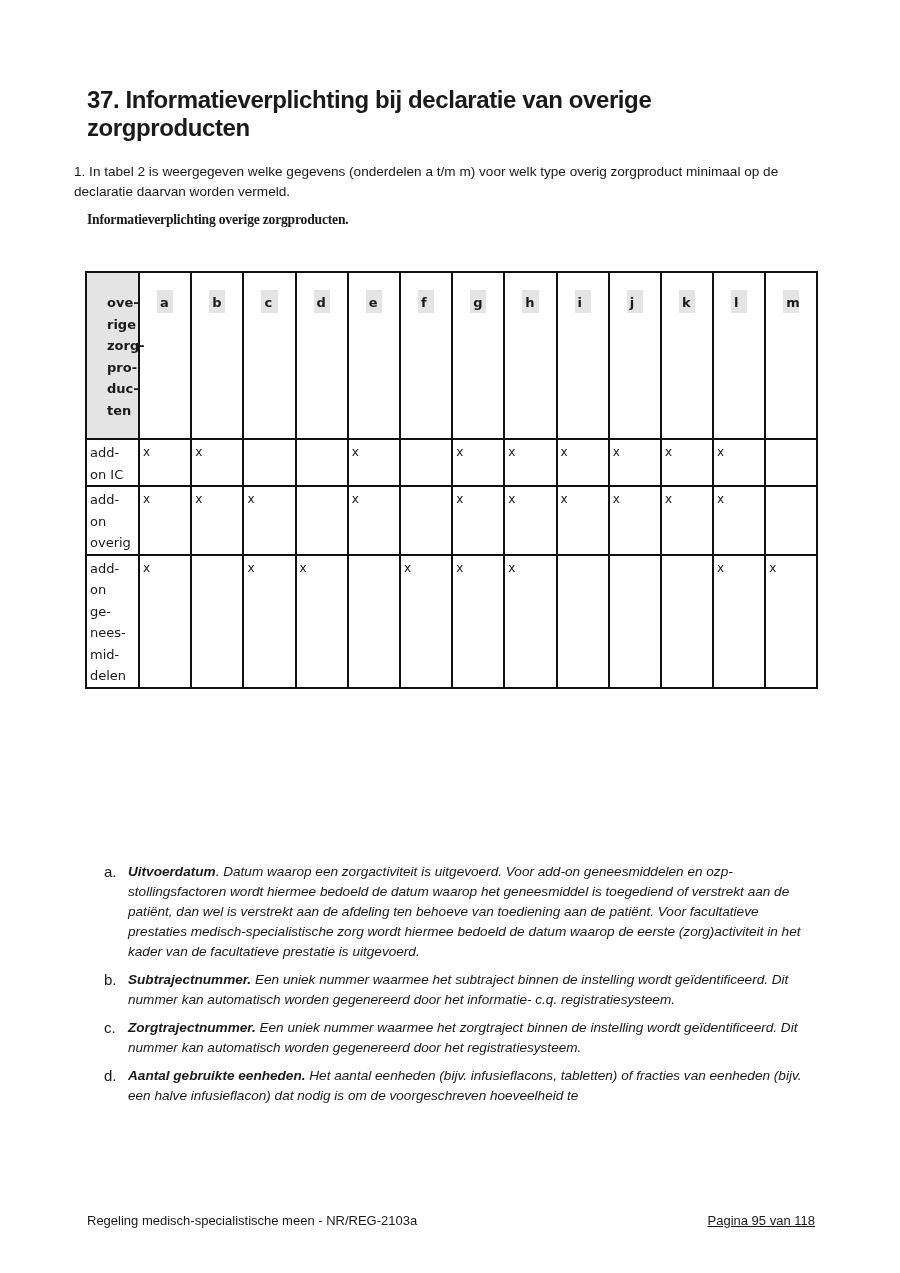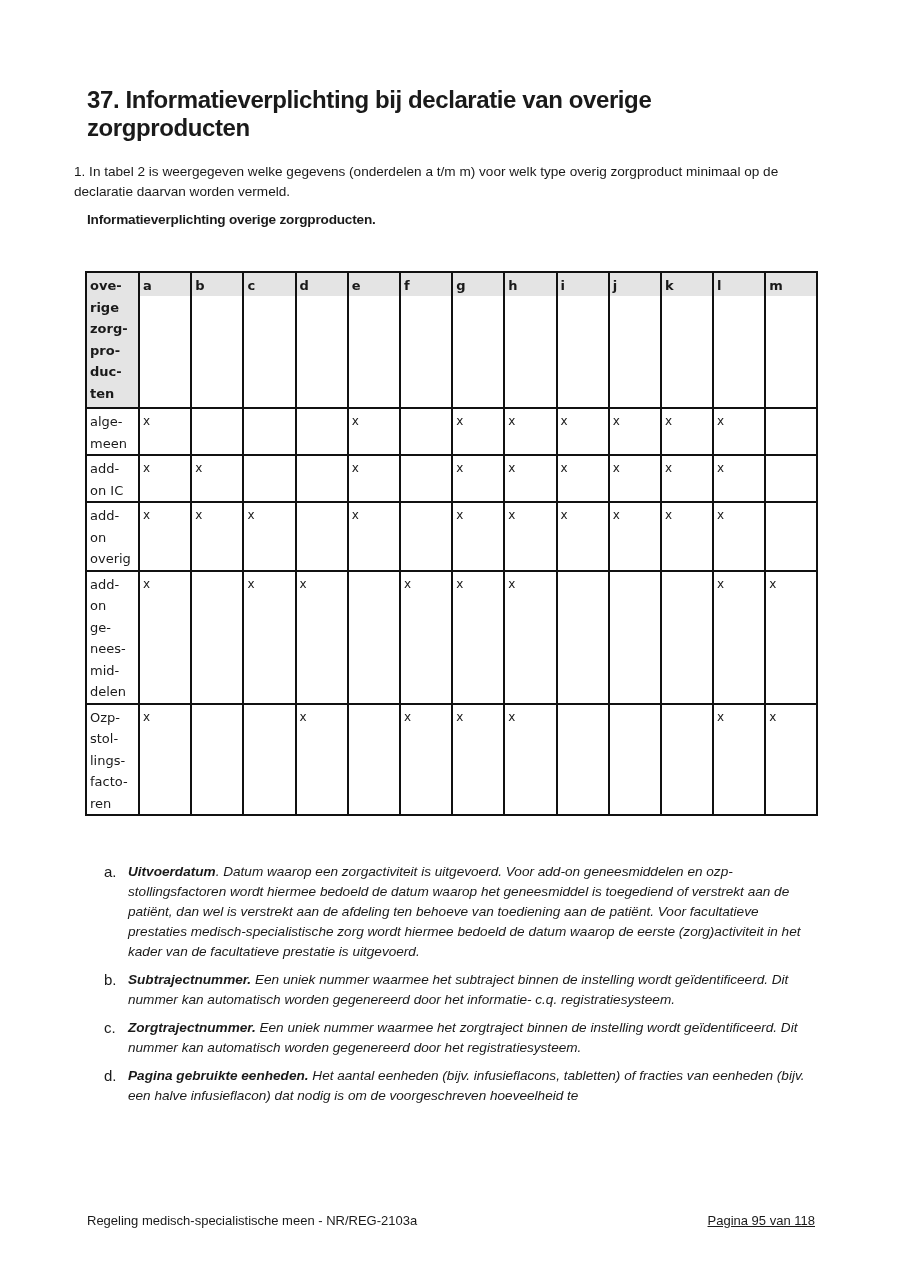--- a/index.html
+++ b/index.html
@@ -10,34 +10,34 @@
   .page-title {
     position: absolute; left: 87px; top: 86px; width: 720px;
     font-size: 24px; font-weight: bold; line-height: 28px; letter-spacing: -0.4px;
   }
   .intro {
     position: absolute; left: 74px; top: 162px; width: 720px;
     font-size: 13.6px; line-height: 20px;
   }
   .table-caption {
     position: absolute; left: 87px; top: 210px;
-    font-size: 13.6px; font-weight: bold; line-height: 20px; letter-spacing: -0.2px;
+    font-size: 13.6px; font-weight: bold; line-height: 20px; letter-spacing: -0.2px; font-family: Liberation Serif, serif;
   }
   table.grid {
     position: absolute; left: 85px; top: 271px;
     border-collapse: collapse; table-layout: fixed; width: 731px;
     font-family: "DejaVu Sans", sans-serif; font-size: 13px;
   }
   table.grid td, table.grid th {
     border: 2px solid #111; vertical-align: top; padding: 2px 2px 0 3px;
     text-align: left; line-height: 21.5px; font-weight: normal;
   }
   table.grid col.c0 { width: 53px; }
   table.grid col.cx { width: 52.2px; }
-  table.grid thead th { font-weight: bold; padding: 0; }
+  table.grid thead th { font-weight: bold; padding: 17px; }
   table.grid thead th .hbar {
     background: #e4e4e4; padding: 2px 2px 0 3px; height: 21px; display: block;
   }
   table.grid thead th.rowhead .hbar { height: auto; }
   table.grid thead th.rowhead { background: #e4e4e4; }
   table.grid thead tr { height: 136px; }
   table.grid tbody td.rowlabel { white-space: pre-line; }
   table.grid tbody td.mark { font-size: 12px; }
   .legend {
     position: absolute; left: 104px; top: 862px; width: 710px;
@@ -124,37 +124,20 @@
       <th>
           <span class="hbar">l</span>
         </th>
       <th>
           <span class="hbar">m</span>
         </th>
     </tr>
   </thead>
   <tbody id="table-body">
       <tr>
-        <td class="rowlabel">alge-
-meen</td>
-        <td class="mark">x</td>
-        <td class="mark"></td>
-        <td class="mark"></td>
-        <td class="mark"></td>
-        <td class="mark">x</td>
-        <td class="mark"></td>
-        <td class="mark">x</td>
-        <td class="mark">x</td>
-        <td class="mark">x</td>
-        <td class="mark">x</td>
-        <td class="mark">x</td>
-        <td class="mark">x</td>
-        <td class="mark"></td>
-      </tr>
-      <tr>
         <td class="rowlabel">add-
 on IC</td>
         <td class="mark">x</td>
         <td class="mark">x</td>
         <td class="mark"></td>
         <td class="mark"></td>
         <td class="mark">x</td>
         <td class="mark"></td>
         <td class="mark">x</td>
         <td class="mark">x</td>
@@ -196,56 +179,36 @@
         <td class="mark"></td>
         <td class="mark">x</td>
         <td class="mark">x</td>
         <td class="mark">x</td>
         <td class="mark"></td>
         <td class="mark"></td>
         <td class="mark"></td>
         <td class="mark">x</td>
         <td class="mark">x</td>
       </tr>
-      <tr>
-        <td class="rowlabel">Ozp-
-stol-
-lings-
-facto-
-ren</td>
-        <td class="mark">x</td>
-        <td class="mark"></td>
-        <td class="mark"></td>
-        <td class="mark">x</td>
-        <td class="mark"></td>
-        <td class="mark">x</td>
-        <td class="mark">x</td>
-        <td class="mark">x</td>
-        <td class="mark"></td>
-        <td class="mark"></td>
-        <td class="mark"></td>
-        <td class="mark">x</td>
-        <td class="mark">x</td>
-      </tr>
     </tbody>
 </table>
 
 <div class="legend">
   <div class="item">
     <span class="letter">a.</span>
     <span class="body"><span class="term">Uitvoerdatum</span><span>. Datum waarop een zorgactiviteit is uitgevoerd. Voor add-on geneesmiddelen en ozp-stollingsfactoren wordt hiermee bedoeld de datum waarop het geneesmiddel is toegediend of verstrekt aan de patiënt, dan wel is verstrekt aan de afdeling ten behoeve van toediening aan de patiënt. Voor facultatieve prestaties medisch-specialistische zorg wordt hiermee bedoeld de datum waarop de eerste (zorg)activiteit in het kader van de facultatieve prestatie is uitgevoerd.</span></span>
   </div>
   <div class="item">
     <span class="letter">b.</span>
     <span class="body"><span class="term">Subtrajectnummer.</span><span> Een uniek nummer waarmee het subtraject binnen de instelling wordt geïdentificeerd. Dit nummer kan automatisch worden gegenereerd door het informatie- c.q. registratiesysteem.</span></span>
   </div>
   <div class="item">
     <span class="letter">c.</span>
     <span class="body"><span class="term">Zorgtrajectnummer.</span><span> Een uniek nummer waarmee het zorgtraject binnen de instelling wordt geïdentificeerd. Dit nummer kan automatisch worden gegenereerd door het registratiesysteem.</span></span>
   </div>
   <div class="item">
     <span class="letter">d.</span>
-    <span class="body"><span class="term">Pagina gebruikte eenheden.</span><span> Het aantal eenheden (bijv. infusieflacons, tabletten) of fracties van eenheden (bijv. een halve infusieflacon) dat nodig is om de voorgeschreven hoeveelheid te</span></span>
+    <span class="body"><span class="term">Aantal gebruikte eenheden.</span><span> Het aantal eenheden (bijv. infusieflacons, tabletten) of fracties van eenheden (bijv. een halve infusieflacon) dat nodig is om de voorgeschreven hoeveelheid te</span></span>
   </div>
 </div>
 
 <div class="footer-left">Regeling medisch-specialistische meen - NR/REG-2103a</div>
 <div class="footer-right">Pagina 95 van 118</div>
 
 </body></html>

